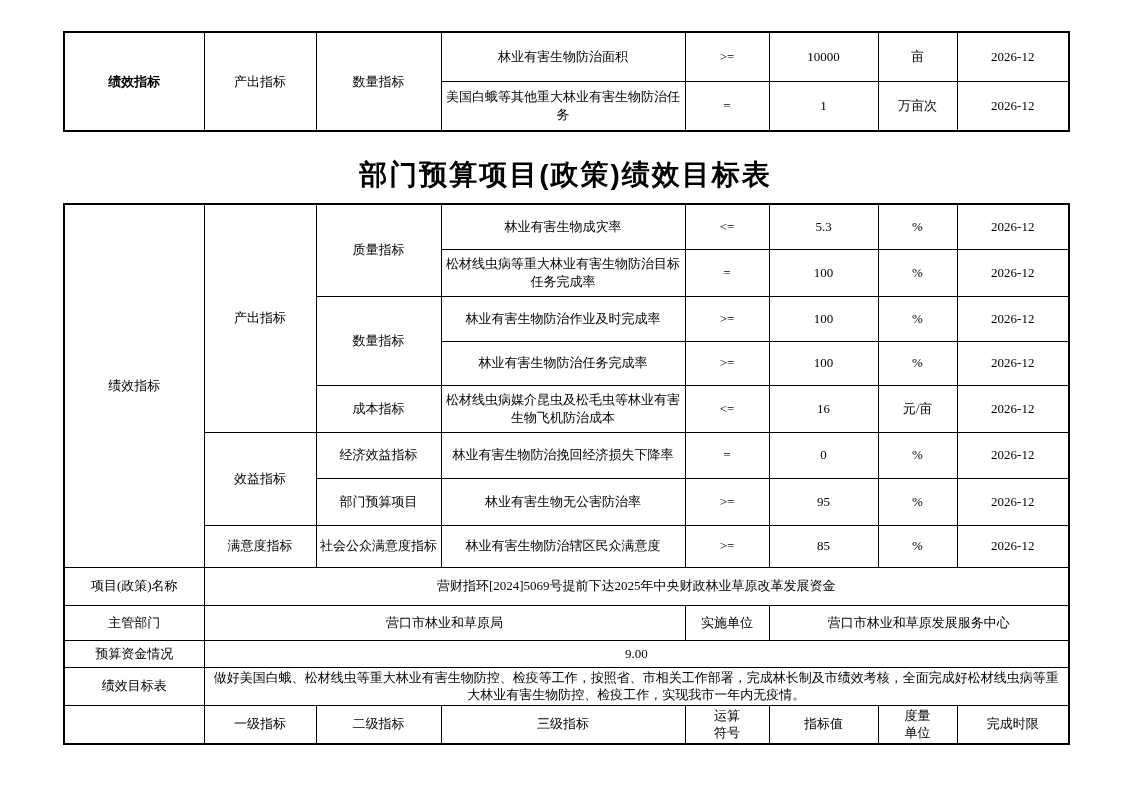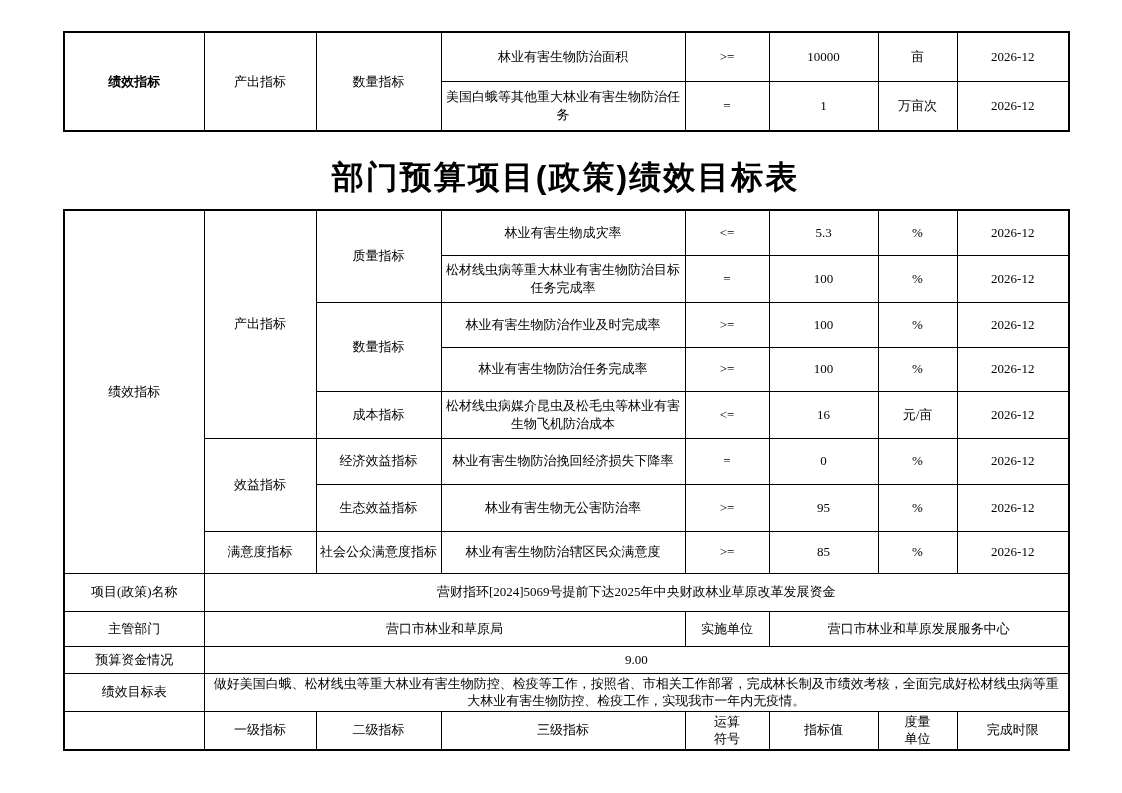--- a/index.html
+++ b/index.html
@@ -19,21 +19,21 @@
     text-align:center;vertical-align:middle;
     font-size:13px;line-height:1.35;
     padding:1px 3px;overflow:hidden;
     word-break:break-all;
   }
   .bold{font-weight:bold;}
   .vtop{vertical-align:top;padding-top:13px;}
   .title{
     margin:24px 0 9px 0;text-align:center;
     font-family:"Liberation Sans","DejaVu Sans",sans-serif;
-    font-weight:bold;font-size:32px;letter-spacing:2px;
+    font-weight:bold;font-size:28px;letter-spacing:2px;
   }
   .pre{white-space:pre-line;margin-top:8px;}
   .right{text-align:right;padding-right:6px;margin-top:27px;}
 </style>
 </head>
 <body>
 
 <div class="page">
   <div class="content">
 
@@ -126,21 +126,21 @@
       <tr style="height:46px">
         <td rowspan="2">效益指标</td>
         <td>经济效益指标</td>
         <td>林业有害生物防治挽回经济损失下降率</td>
         <td>=</td>
         <td>0</td>
         <td>%</td>
         <td>2026-12</td>
       </tr>
       <tr style="height:47px">
-        <td>生态效益指标</td>
+        <td>部门预算项目</td>
         <td>林业有害生物无公害防治率</td>
         <td>&gt;=</td>
         <td>95</td>
         <td>%</td>
         <td>2026-12</td>
       </tr>
       <tr style="height:42px">
         <td>满意度指标</td>
         <td>社会公众满意度指标</td>
         <td>林业有害生物防治辖区民众满意度</td>

